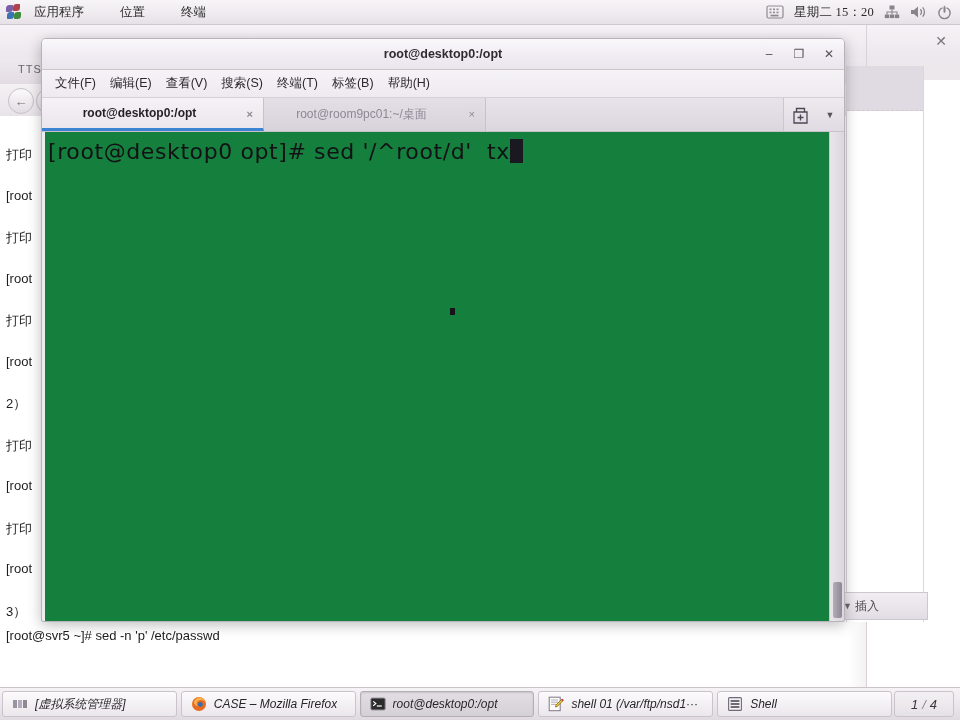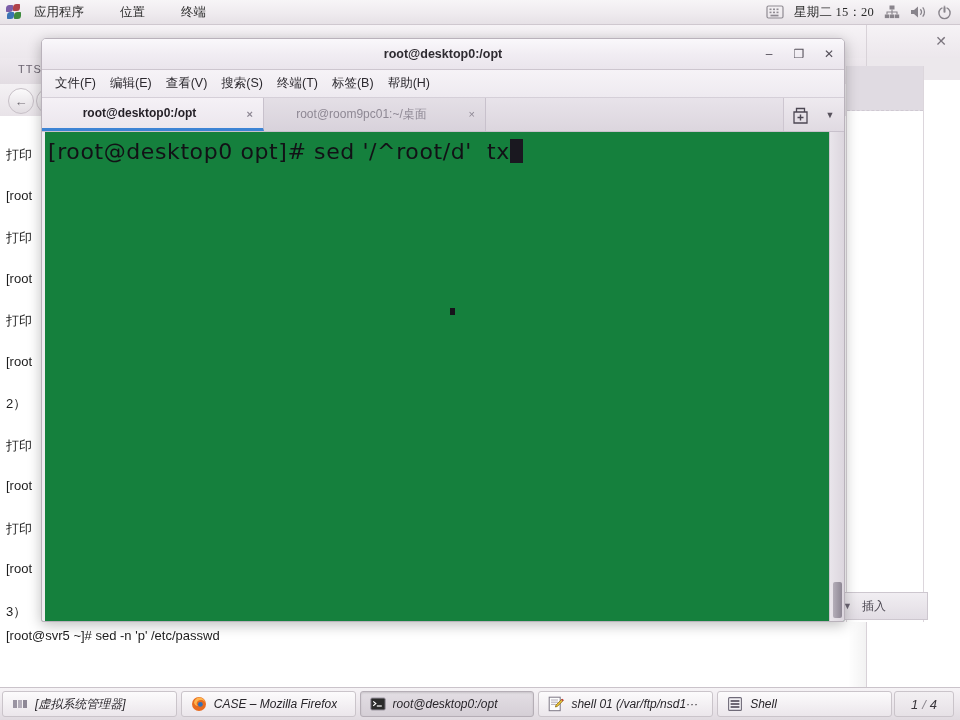--- a/index.html
+++ b/index.html
@@ -140,21 +140,21 @@
     border-bottom: 1px dashed #cfc9d2;
   }
   #insert-bar {
     position: absolute; left: 836px; top: 592px; width: 90px; height: 26px;
     background: linear-gradient(to bottom, #f1eef2, #e2dde4);
     border: 1px solid #cdc7cf;
     display: flex; align-items: center; z-index: 16;
     font-size: 12px; color: #4a4650;
   }
   #insert-caret { margin-left: 6px; color: #6d6775; font-size: 9px; }
-  #insert-label { margin-left: 10px; }
+  #insert-label { margin-left: 3px; }
 
   
   #term-window {
     position: absolute; left: 41px; top: 38px;
     width: 802px; height: 582px;
     background: #f4f1f5;
     border: 1px solid #b9b2bb;
     border-radius: 5px 5px 2px 2px;
     box-shadow: 0 3px 14px rgba(0,0,0,0.26), 0 0 0 1px rgba(255,255,255,0.5) inset;
     z-index: 40;

